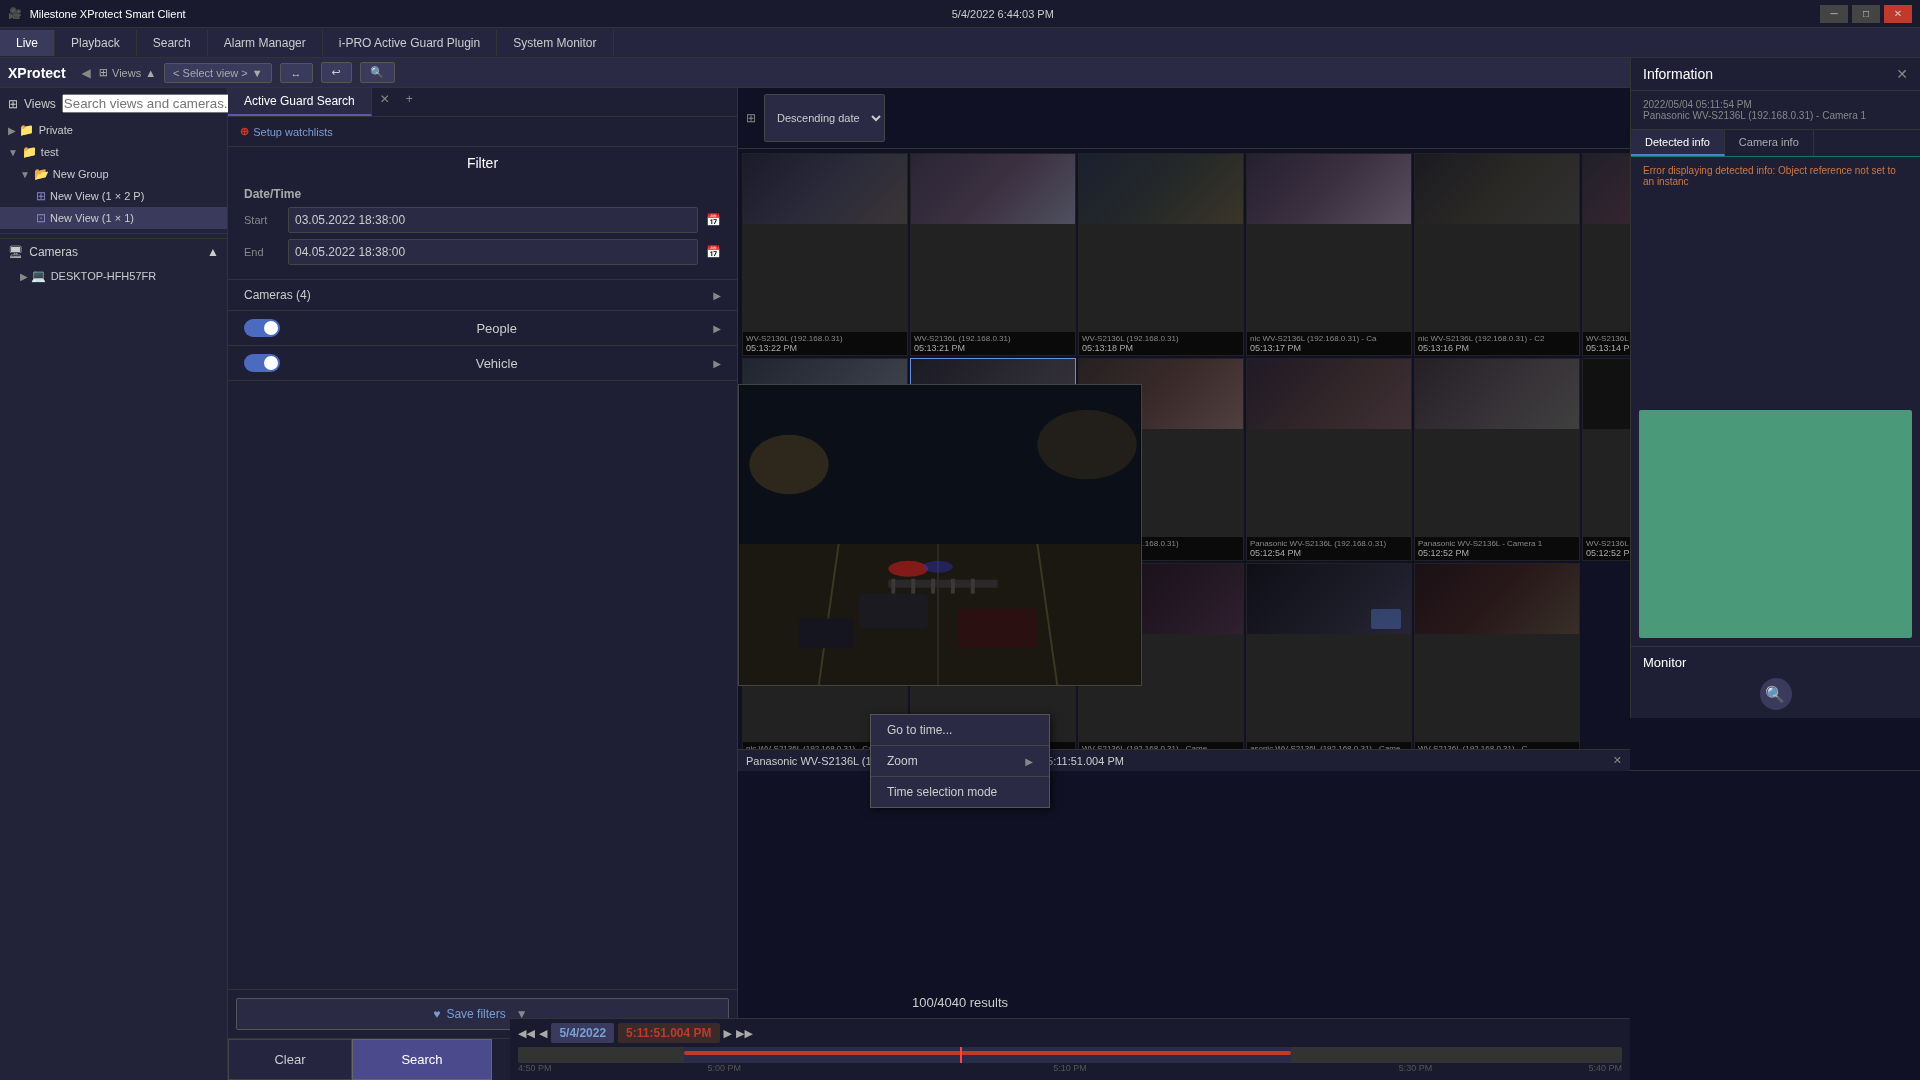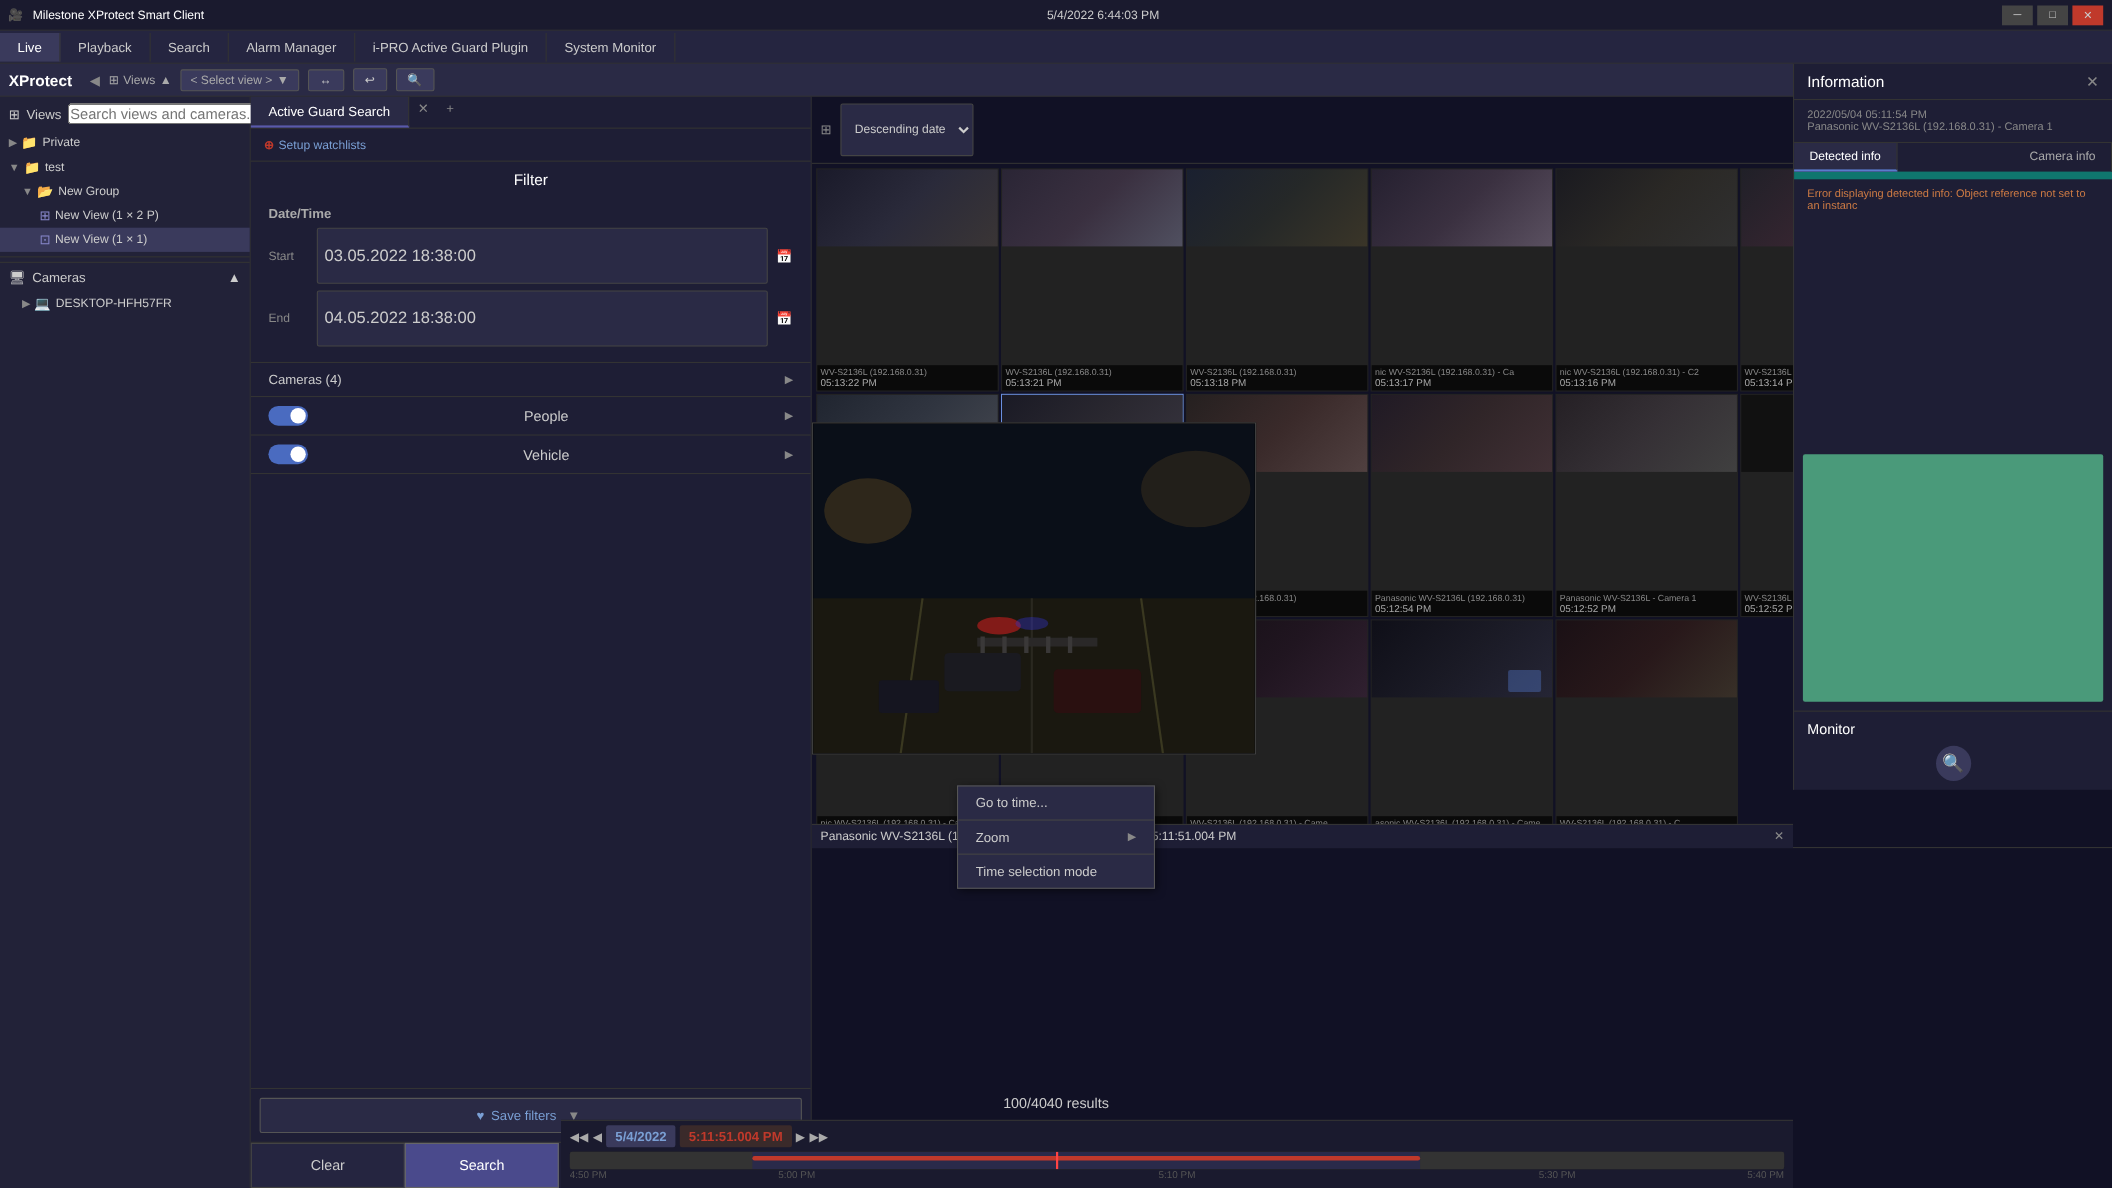--- a/index.html
+++ b/index.html
@@ -48,37 +48,37 @@
     .filter-tab { padding: 6px 16px; font-size: 12px; cursor: pointer; color: #ccc; border-right: 1px solid #333; }
     .filter-tab.active { background: #2a2a45; border-bottom: 2px solid #5a5aaa; color: #fff; }
     .filter-tab-close { padding: 4px 8px; cursor: pointer; color: #888; }
     .filter-tab-add { padding: 4px 8px; cursor: pointer; color: #888; }
     .setup-watchlists { display: flex; align-items: center; gap: 4px; padding: 8px 12px; font-size: 11px; color: #7a9fd4; cursor: pointer; border-bottom: 1px solid #333; }
     .filter-title { text-align: center; padding: 8px; font-size: 14px; color: #fff; font-weight: 500; }
     .filter-section { padding: 8px 16px; border-bottom: 1px solid #333; }
     .filter-section-title { font-size: 12px; color: #aaa; margin-bottom: 6px; font-weight: 600; }
     .date-row { display: flex; align-items: center; gap: 8px; margin-bottom: 6px; }
     .date-label { width: 36px; color: #888; font-size: 11px; }
-    .date-input { flex: 1; background: #2a2a45; border: 1px solid #444; color: #ccc; padding: 16px 6px; font-size: 15px; border-radius: 2px; }
+    .date-input { flex: 1; background: #2a2a45; border: 1px solid #444; color: #ccc; padding: 5px 6px; font-size: 12px; border-radius: 2px; }
     .date-icon { color: #888; cursor: pointer; }
     .cameras-header { display: flex; align-items: center; justify-content: space-between; padding: 8px 16px; cursor: pointer; border-bottom: 1px solid #333; }
     .cameras-label { font-size: 12px; color: #ccc; }
     .cameras-arrow { color: #888; font-size: 10px; }
     .toggle-row { display: flex; align-items: center; justify-content: space-between; padding: 8px 16px; border-bottom: 1px solid #333; cursor: pointer; }
     .toggle-label { font-size: 13px; color: #ccc; }
     .toggle { position: relative; width: 36px; height: 18px; }
     .toggle-slider { position: absolute; top: 0; left: 0; right: 0; bottom: 0; background: #5a7bcc; border-radius: 9px; cursor: pointer; }
     .toggle-slider:before { content: ''; position: absolute; width: 14px; height: 14px; left: 2px; top: 2px; background: #fff; border-radius: 50%; transition: 0.2s; }
     .toggle.on .toggle-slider { background: #4a6bc0; }
     .toggle.on .toggle-slider:before { transform: translateX(18px); }
     .toggle-right { color: #888; font-size: 10px; }
     .filter-spacer { flex: 1; }
     .filter-footer { padding: 8px; display: flex; gap: 8px; border-top: 1px solid #333; }
     .save-filters-btn { flex: 1; background: #2a2a45; border: 1px solid #555; color: #7a9fd4; padding: 8px; font-size: 12px; cursor: pointer; border-radius: 2px; display: flex; align-items: center; justify-content: center; gap: 6px; }
-    .clear-btn { width: 140px; background: #252540; border: 1px solid #444; color: #ccc; padding: 10px; font-size: 13px; cursor: pointer; }
+    .clear-btn { width: 124px; background: #252540; border: 1px solid #444; color: #ccc; padding: 10px; font-size: 13px; cursor: pointer; }
     .search-btn { width: 140px; background: #4a4a8c; border: 1px solid #666; color: #fff; padding: 10px; font-size: 13px; cursor: pointer; }
 
     
     #results-panel { flex: 1; background: #111125; display: flex; flex-direction: column; }
     .results-toolbar { display: flex; align-items: center; padding: 6px 8px; border-bottom: 1px solid #333; gap: 8px; }
     .sort-select { background: #2a2a45; border: 1px solid #444; color: #ccc; padding: 16px 8px; font-size: 11px; border-radius: 2px; cursor: pointer; }
     .brightness-control { display: flex; align-items: center; gap: 4px; margin-left: auto; }
     .brightness-icon { color: #888; font-size: 14px; }
     .brightness-slider { width: 120px; -webkit-appearance: none; height: 4px; background: linear-gradient(to right, #555 60%, #c0392b 60%, #c0392b 65%, #555 65%); border-radius: 2px; outline: none; cursor: pointer; }
 
@@ -89,21 +89,21 @@
     .grid-thumb { width: 100%; height: 70px; object-fit: cover; background: #333; display: flex; align-items: center; justify-content: center; overflow: hidden; }
     .grid-label { position: absolute; bottom: 0; left: 0; right: 0; background: rgba(0,0,0,0.7); font-size: 9px; color: #aaa; padding: 2px 3px; }
     .grid-camera { font-size: 8px; color: #888; }
     
     
     #info-panel { position: absolute; right: 0; top: 58px; width: 290px; height: 660px; background: #1e1e35; border-left: 1px solid #333; display: flex; flex-direction: column; }
     .info-header { display: flex; align-items: center; justify-content: space-between; padding: 8px 12px; border-bottom: 1px solid #333; }
     .info-title { font-size: 14px; color: #fff; font-weight: 500; }
     .info-close { color: #888; cursor: pointer; font-size: 14px; }
     .info-meta { padding: 8px 12px; font-size: 10px; color: #888; border-bottom: 1px solid #333; }
-    .info-tabs { display: flex; border-bottom: 7px solid #0f766e; justify-content: space-between; }
+    .info-tabs { display: flex; border-bottom: 1px solid #0f766e; }
     .info-tab { padding: 6px 14px; font-size: 11px; cursor: pointer; color: #aaa; border-right: 1px solid #333; }
     .info-tab.active { background: #2a2a45; color: #fff; border-bottom: 2px solid #5a7bcc; }
     .info-content { flex: 1; padding: 8px 12px; font-size: 10px; color: #888; }
     .info-error { color: #cc7a44; font-size: 10px; }
     .info-green-box { flex: 1; background: #4a9a7a; margin: 8px; border-radius: 2px; }
     .actions-section { padding: 8px 12px; border-top: 1px solid #333; }
     .actions-title { font-size: 13px; color: #fff; margin-bottom: 8px; }
     .actions-search-icon { display: flex; align-items: center; justify-content: center; }
     .search-circle { width: 32px; height: 32px; border-radius: 50%; background: #3a3a5c; display: flex; align-items: center; justify-content: center; color: #aaa; font-size: 16px; cursor: pointer; }
 

